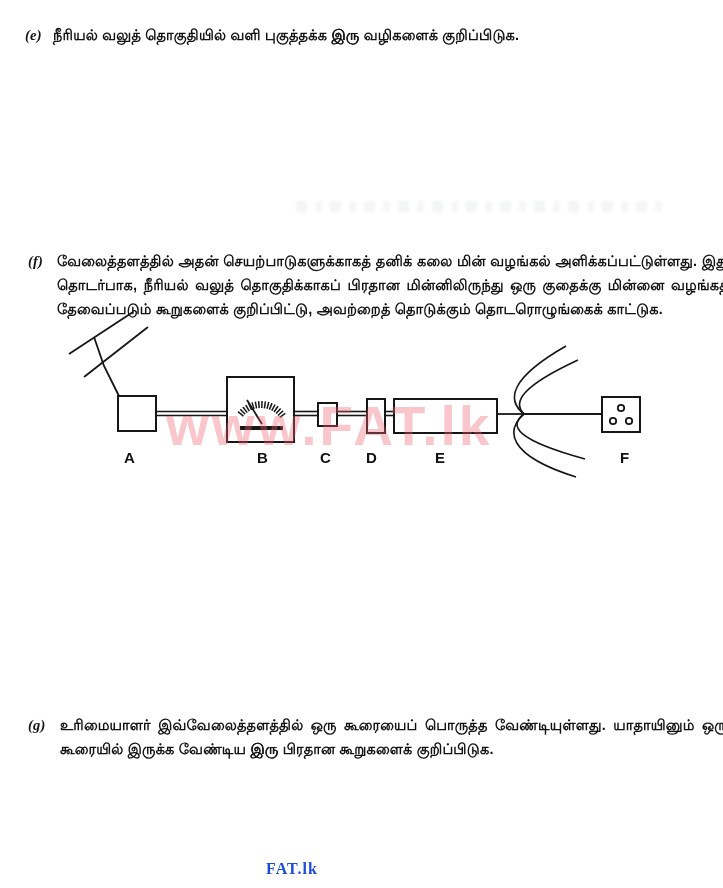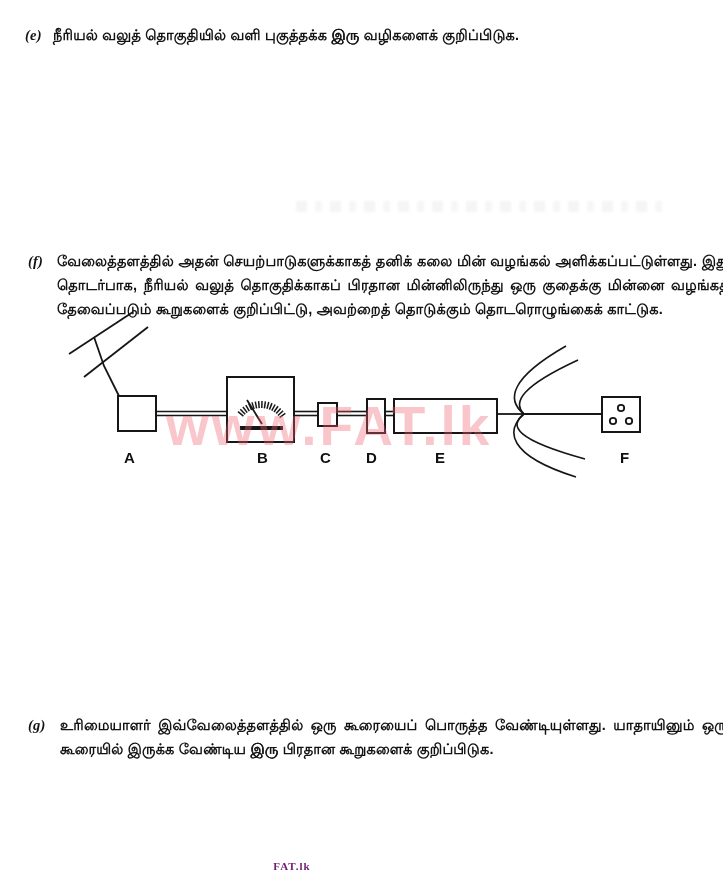--- a/index.html
+++ b/index.html
@@ -65,24 +65,24 @@
     color:rgba(236,96,110,0.36);
     white-space:nowrap;
     z-index:5;
     user-select:none;
   }
   #footer-mark{
     position:absolute;
     top:860px;left:0;width:584px;
     text-align:center;
     font-family:"Liberation Serif",serif;
-    font-size:11px;
+    font-size:16px;
     font-weight:700;
     letter-spacing:1px;
-    color:#701a75;
+    color:#1d4ed8;
   }
 </style>
 </head>
 <body>
 
 <div id="page">
 
   <p class="para" id="para-e">
     <span class="marker">(e)</span><span class="body">நீரியல் வலுத் தொகுதியில் வளி புகுத்தக்க </span><span class="bold-word">இரு</span><span class="body"> வழிகளைக் குறிப்பிடுக.</span>
   </p>

